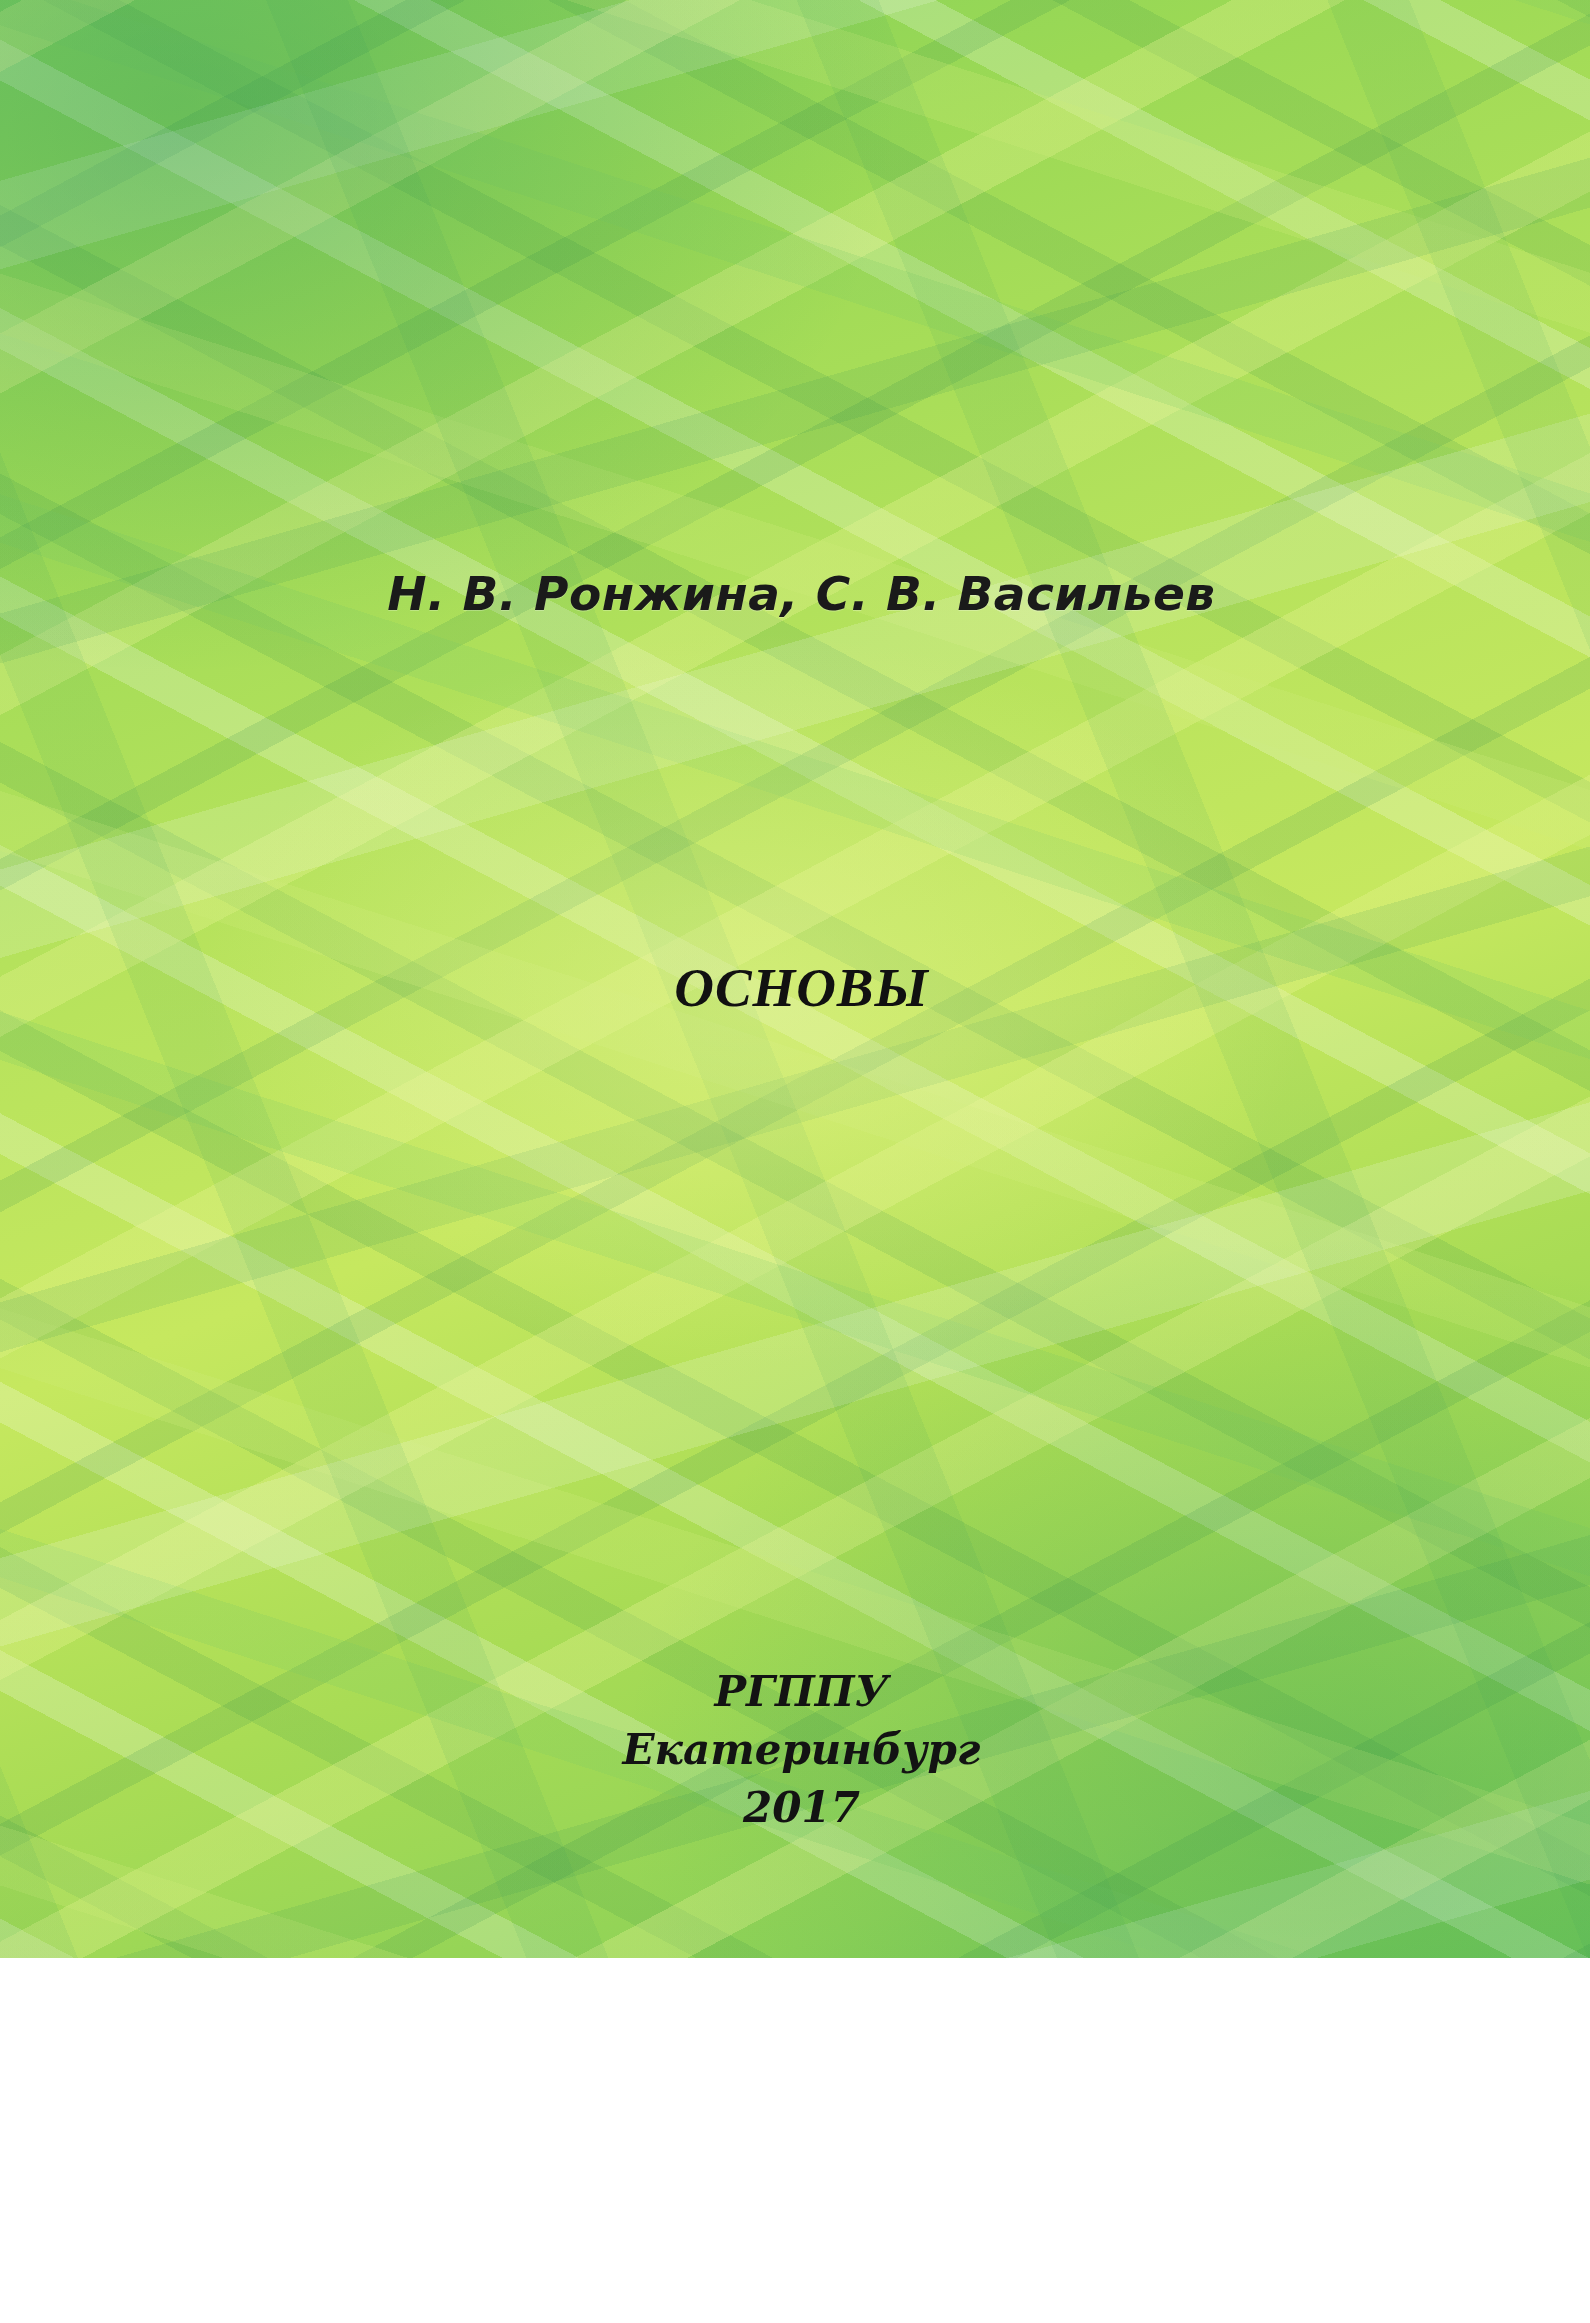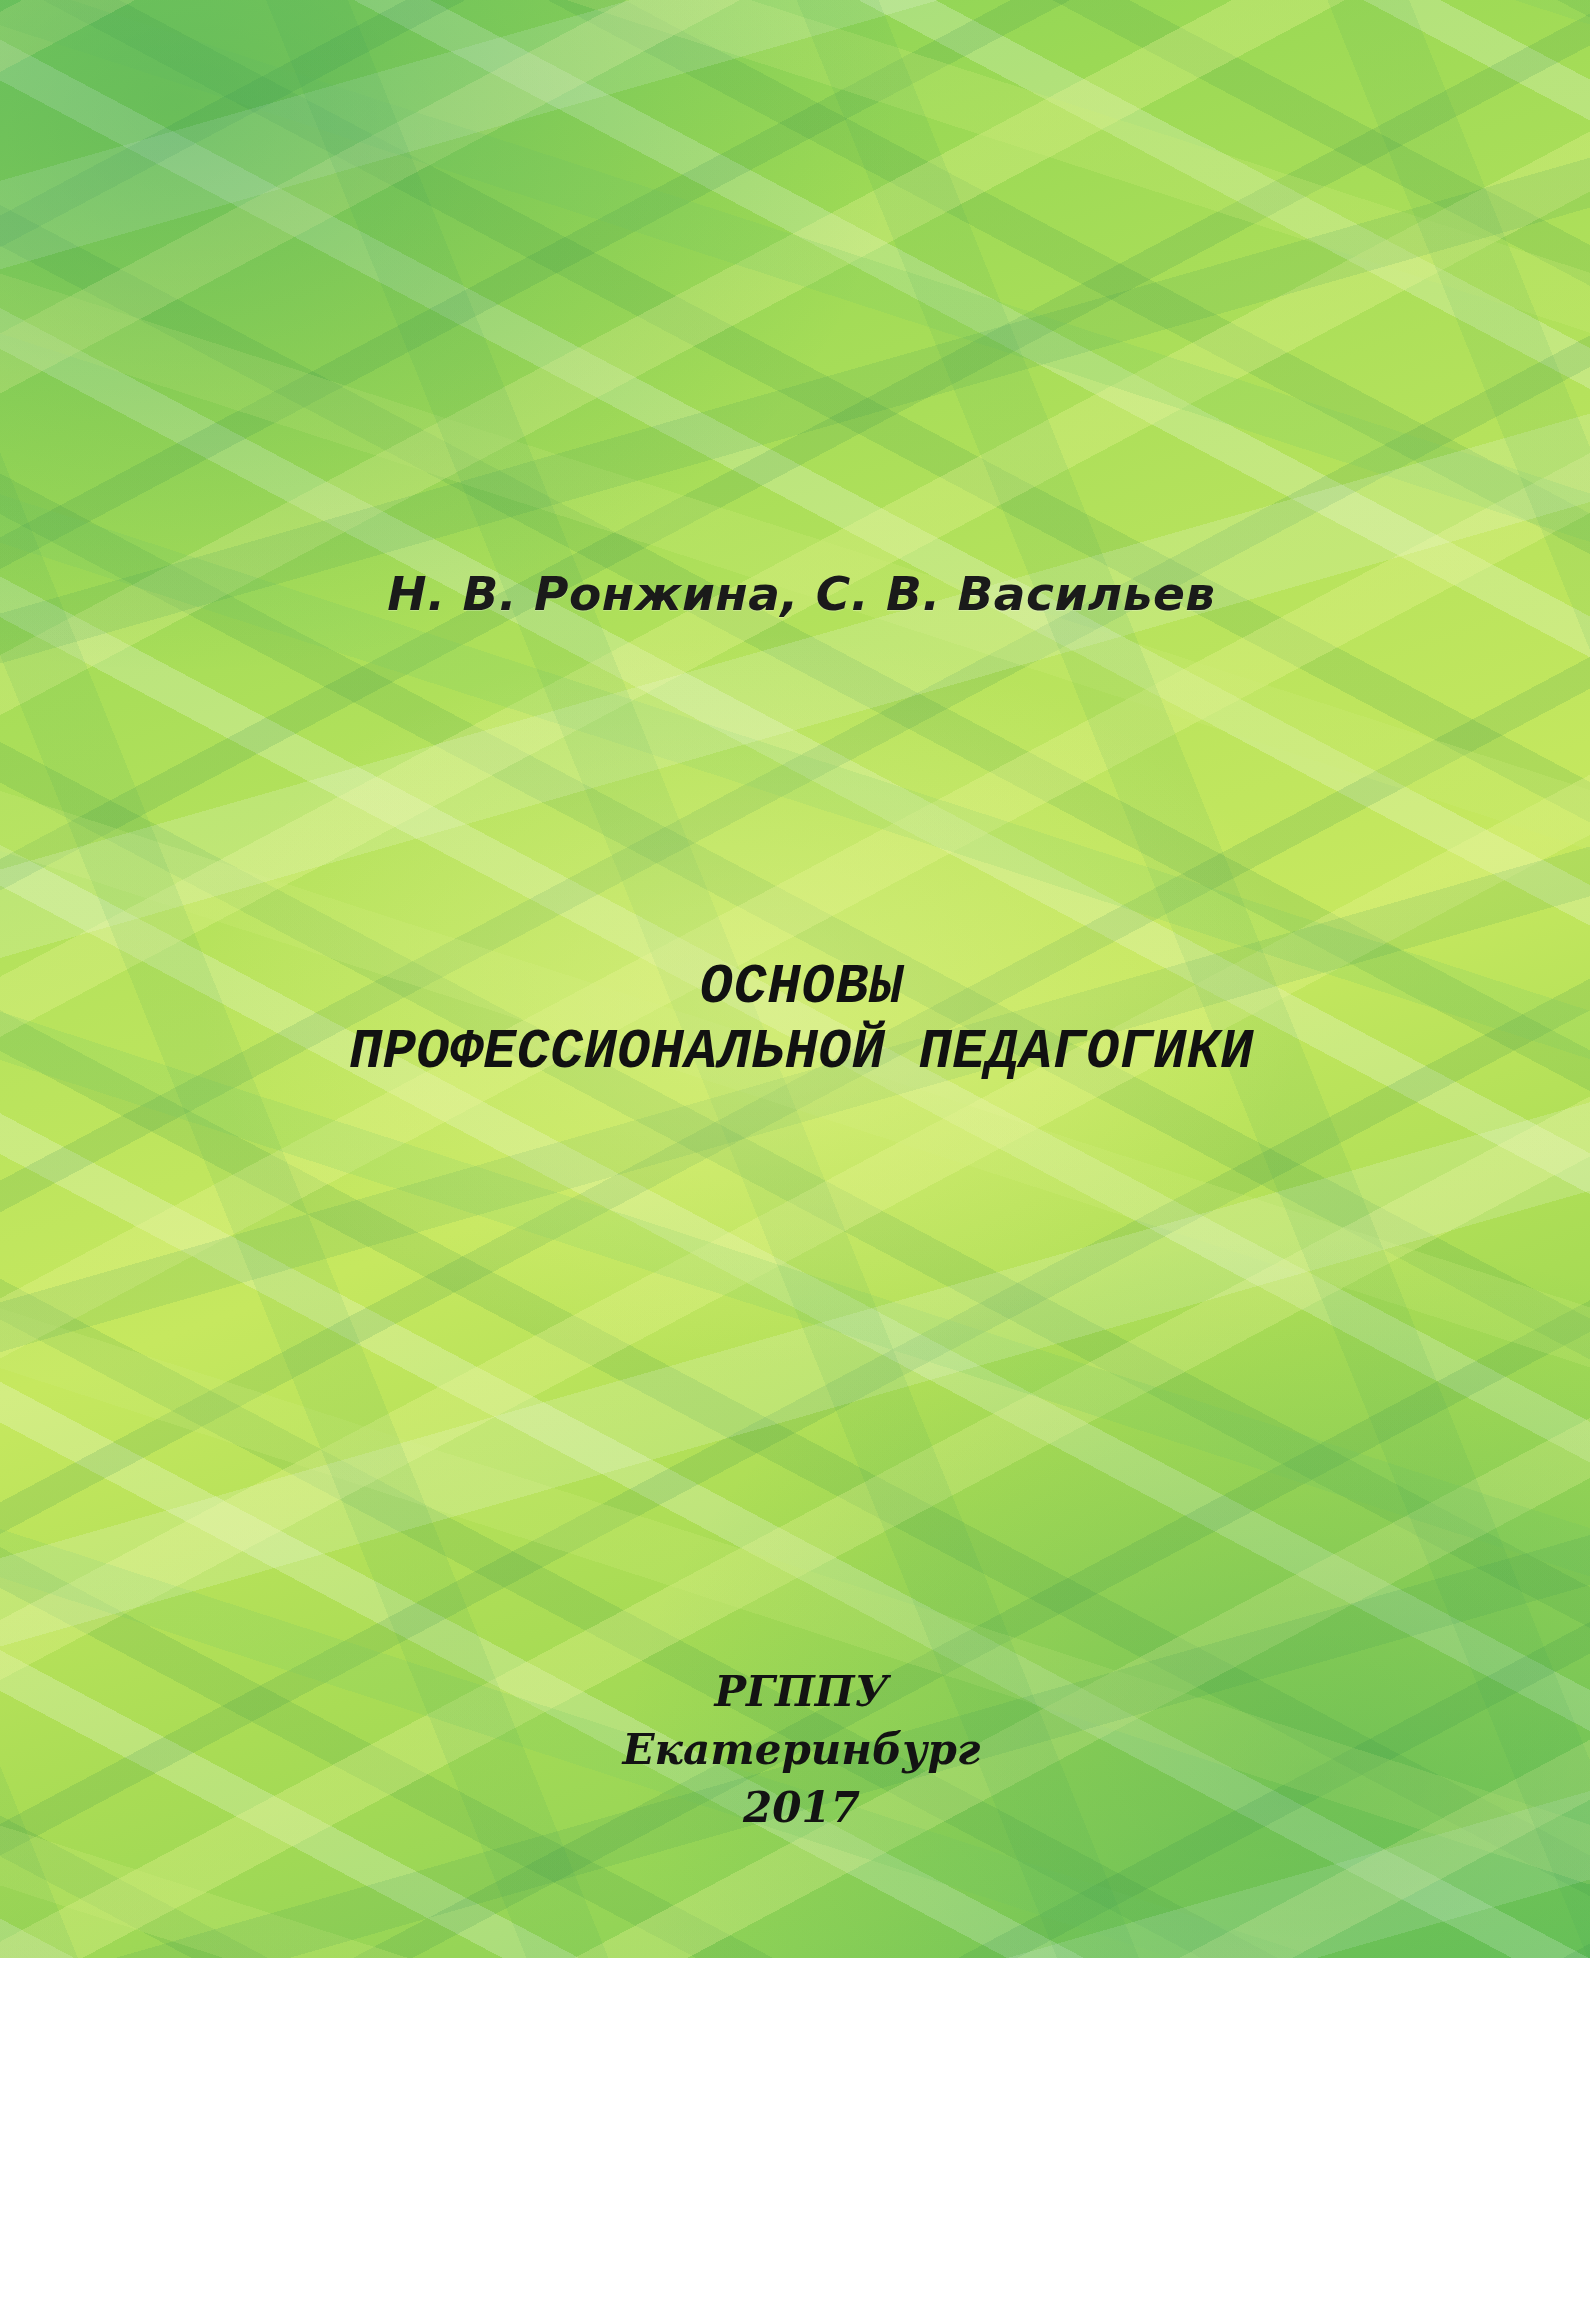--- a/index.html
+++ b/index.html
@@ -145,21 +145,21 @@
     letter-spacing: 0.5px;
     color: #1a1a1a;
     text-shadow: 0 0.9px 0 rgba(255,255,255,0.25);
   }
   .title {
     position: absolute;
     top: 956px;
     left: 104px;
     right: 104px;
     text-align: center;
-    font-family: Liberation Mono, monospace;
+    font-family: Liberation Serif, serif;
     font-style: italic;
     font-weight: bold;
     font-size: 55px;
     line-height: 1.18;
     color: #111111;
   }
   .title .line1 { display: block; letter-spacing: 0.9px; }
   .title .line2 { display: block; letter-spacing: 0.5px; }
   .imprint {
     position: absolute;
@@ -190,21 +190,20 @@
   <div class="glow-tl"></div>
   <div class="glow-c"></div>
   <div class="glow-br"></div>
 
   <div class="content">
 
     <div class="authors">Н. В. Ронжина, С. В. Васильев</div>
 
     <div class="title">
       <span class="line1">ОСНОВЫ</span>
-      <span class="line2">ПРОФЕССИОНАЛЬНОЙ ПЕДАГОГИКИ</span>
     </div>
 
     <div class="imprint">
       <span>РГППУ</span>
       <span>Екатеринбург</span>
       <span>2017</span>
     </div>
 
   </div>
 </div>

